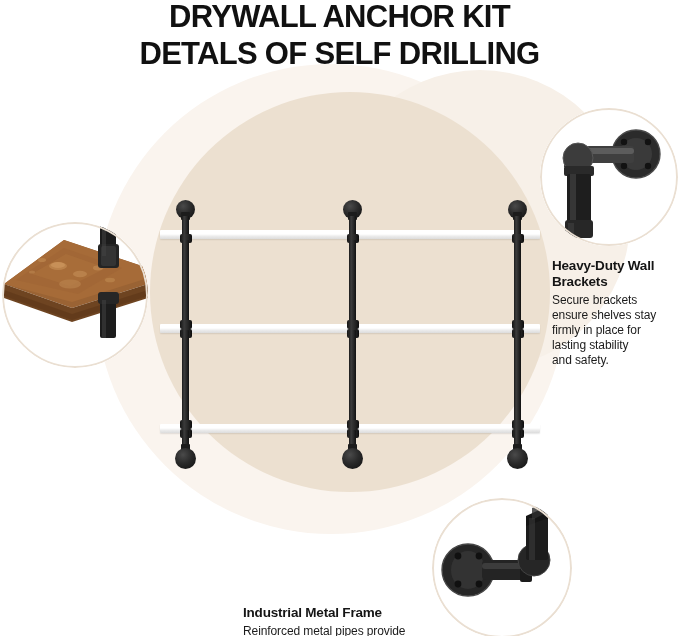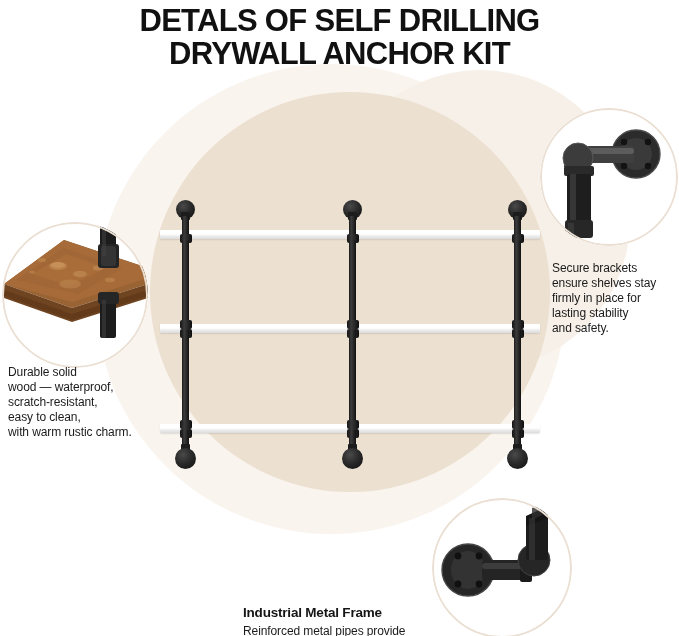--- a/index.html
+++ b/index.html
@@ -152,22 +152,22 @@
   #callout-frame    { left:243px; top:572px; width:270px;margin-top:33px; }
 </style>
 </head>
 <body>
 
 <div id="bg-ring"></div>
 <div id="bg-ring-2"></div>
 <div id="bg-circle"></div>
 
 <div id="title-block">
+  <div class="title-line" id="title-line-2">DRYWALL ANCHOR KIT</div>
   <div class="title-line" id="title-line-1">DETALS OF SELF DRILLING</div>
-  <div class="title-line" id="title-line-2">DRYWALL ANCHOR KIT</div>
 </div>
 
 <div id="shelf-unit">
 
   <div class="shelf-board" id="shelf-board-top"></div>
   <div class="shelf-board" id="shelf-board-middle"></div>
   <div class="shelf-board" id="shelf-board-bottom"></div>
 
   <div class="pipe-column" id="pipe-column-left">
     <div class="flange-top"></div>
@@ -302,28 +302,25 @@
     <circle cx="102" cy="62" r="16" fill="none" stroke="#434343" stroke-width="1"></circle>
 
     <rect x="94" y="18" width="22" height="44" rx="2" fill="#1c1c1c"></rect>
     <polygon points="94,18 116,8 116,20 94,28" fill="#151515"></polygon>
     <polygon points="100,10 116,4 116,14 100,22" fill="#2e2e2e" opacity="0.8"></polygon>
     <rect x="97" y="20" width="6" height="42" fill="#3f3f3f" opacity="0.5"></rect>
   </svg>
 </div>
 
 <div class="callout" id="callout-wood">
-  <div class="callout-body">Durable solid
-wood — waterproof,
-scratch-resistant,
-easy to clean,
-with warm rustic charm.</div>
 </div>
 
 <div class="callout" id="callout-brackets">
+  <div class="callout-heading">Heavy-Duty
+Wall Brackets</div>
   <div class="callout-body">Secure brackets
 ensure shelves stay
 firmly in place for
 lasting stability
 and safety.</div>
 </div>
 
 <div class="callout" id="callout-frame">
   <div class="callout-heading">Industrial Metal Frame</div>
   <div class="callout-body">Reinforced metal pipes provide

